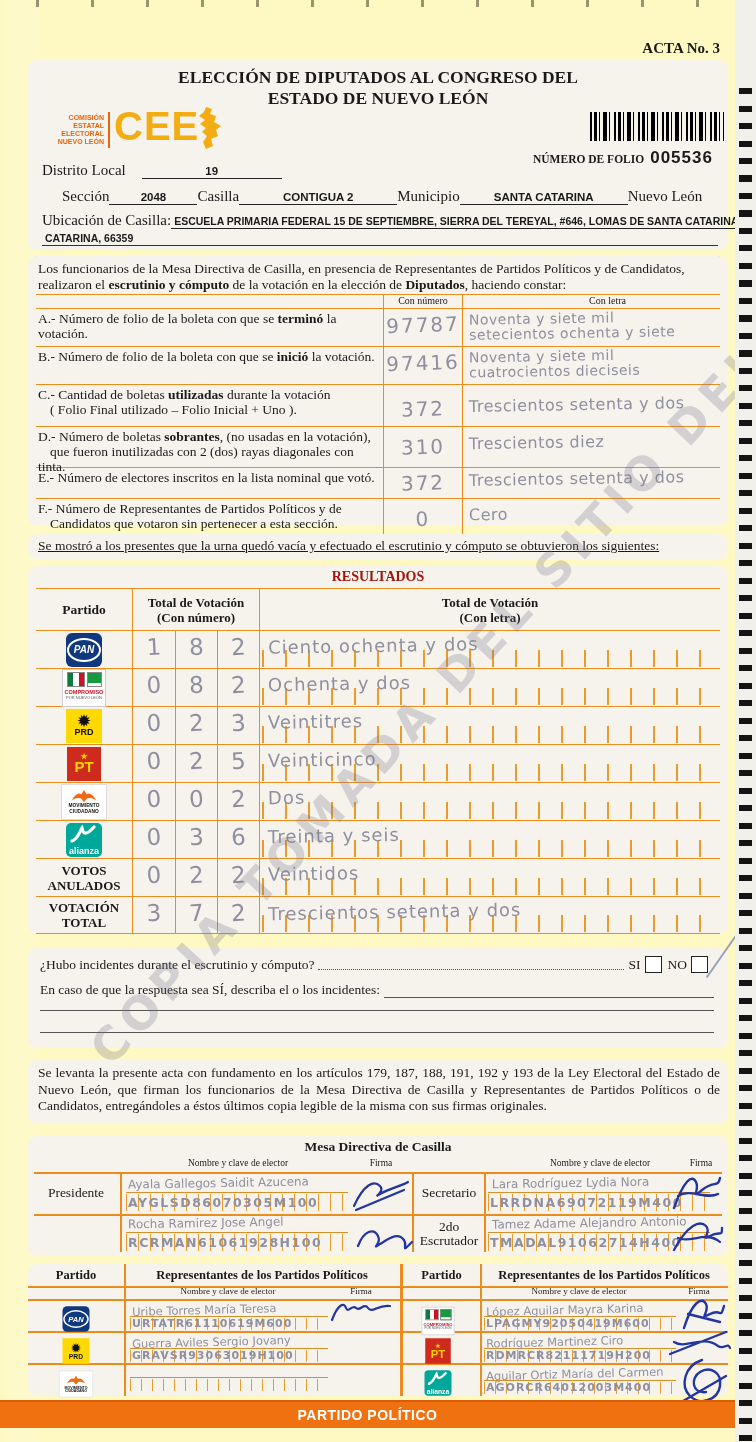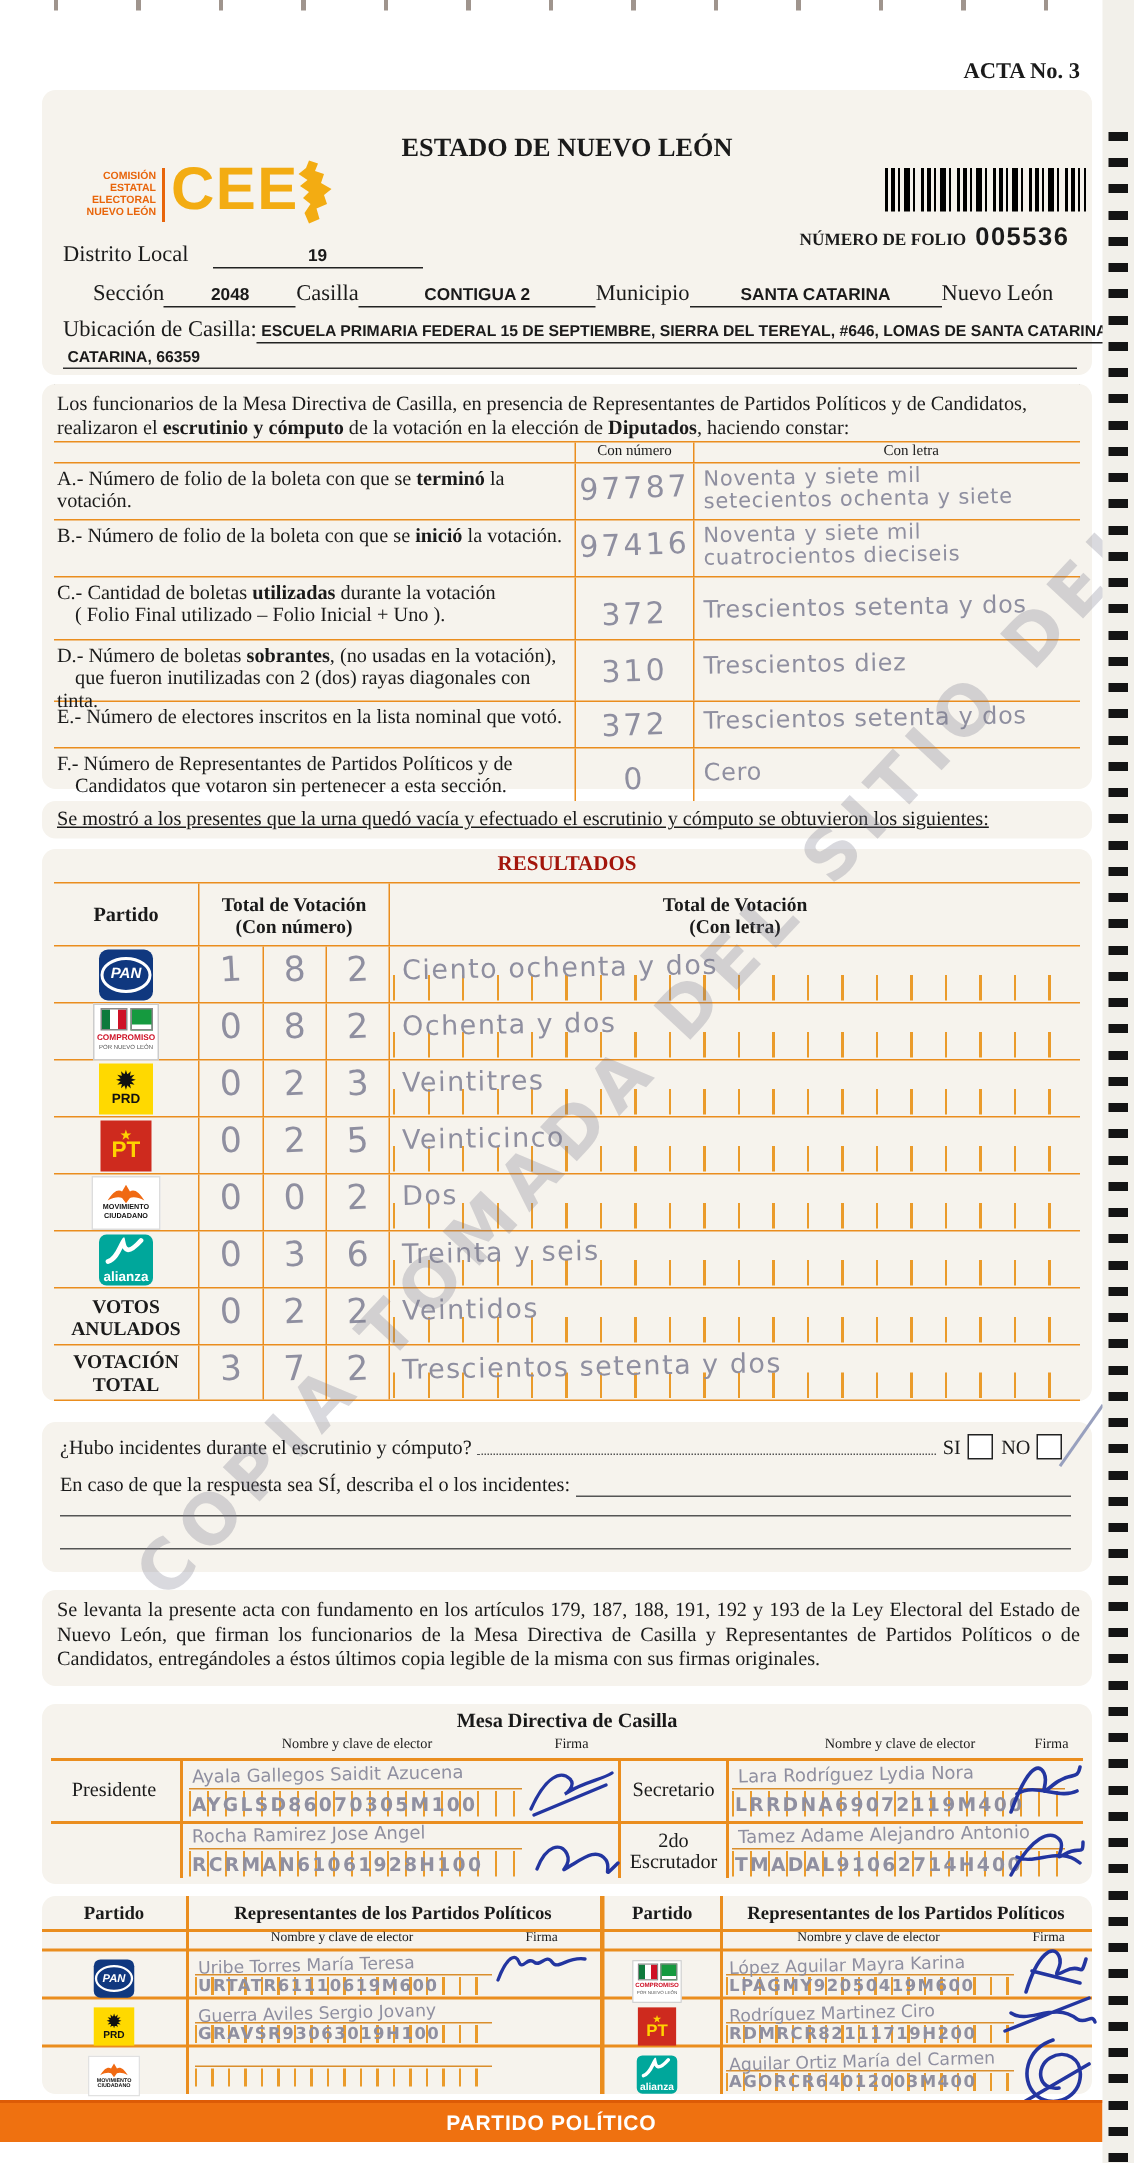--- a/index.html
+++ b/index.html
@@ -1,16 +1,16 @@
 <!DOCTYPE html>
 <html><head>
 <meta charset="utf-8">
 <style>
   html,body{margin:0;padding:0;background:#888;}
-  .page{position:relative;width:756px;height:1442px;background:#ffffff;overflow:hidden;
+  .page{position:relative;width:756px;height:1442px;background:#fef9c3;overflow:hidden;
         font-family:"Liberation Serif",serif;color:#1a1a1a;}
   .page:before{content:"";position:absolute;left:6px;top:0;width:34px;height:100%;
         background:rgba(255,255,255,.10);}
   
   .bindstrip{position:absolute;right:0;top:0;width:21px;height:100%;background:#F2F0EA;z-index:40;}
   .binddash{position:absolute;left:4px;top:88px;bottom:0;width:13px;
         background:repeating-linear-gradient(180deg,#141414 0 6px,transparent 6px 17.5px);}
   .topspecks{position:absolute;top:0;left:0;right:21px;height:7px;opacity:.65;
         background:repeating-linear-gradient(90deg,transparent 0 36px,rgba(45,22,6,.7) 36px 39px,transparent 39px 55px);}
   .acta-no{position:absolute;top:40px;right:36px;font-weight:bold;font-size:15px;z-index:6;}
@@ -144,20 +144,21 @@
 <div class="page">
 
   <div class="topspecks"></div>
   <div class="bindstrip">
       <div class="binddash"></div>
     </div>
   <div class="acta-no">ACTA No.  3</div>
   <div class="watermark">COPIA TOMADA DEL SITIO DEL SIPRE</div>
 
   <div class="panel p-head">
+    <div class="title1">ELECCIÓN DE DIPUTADOS AL CONGRESO DEL</div>
     <div class="title2">ESTADO DE NUEVO LEÓN</div>
 
     <div class="orgblock">
       <span>COMISIÓN</span>
       <span>ESTATAL</span>
       <span>ELECTORAL</span>
       <span>NUEVO LEÓN</span>
     </div>
     <div class="cee">CEE</div>
     <div class="ceeshape">

